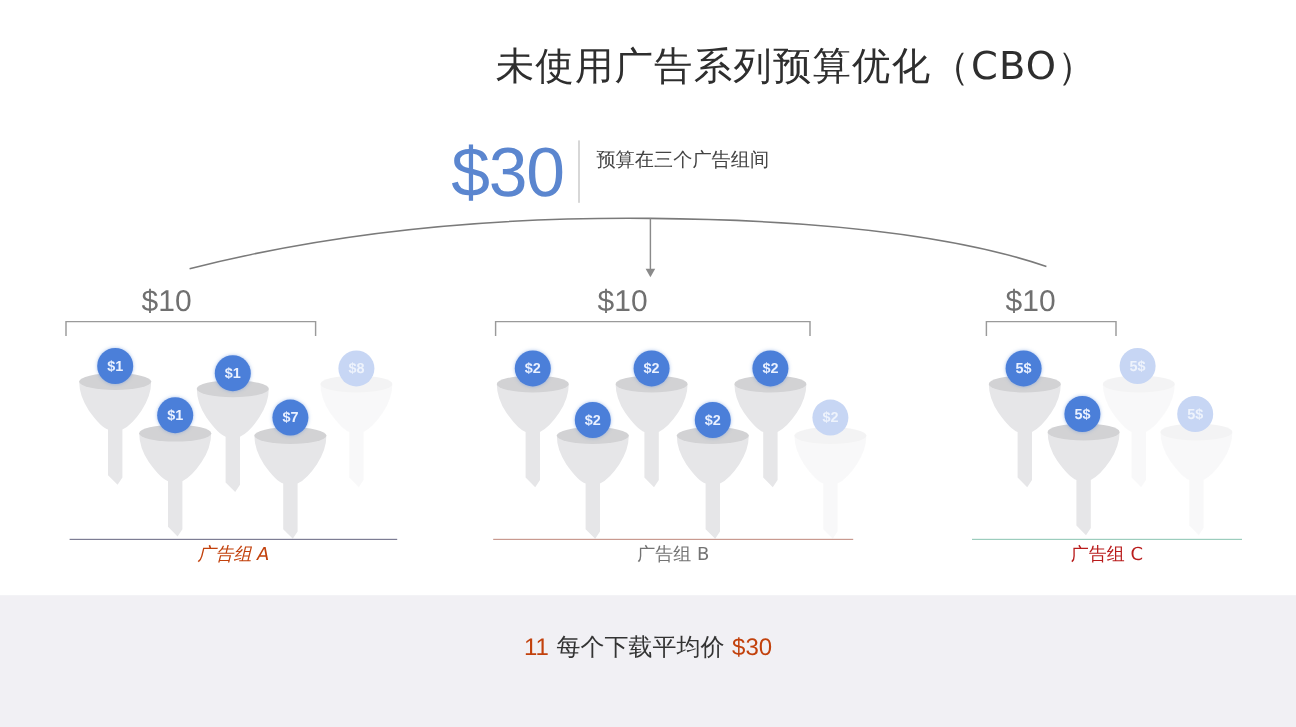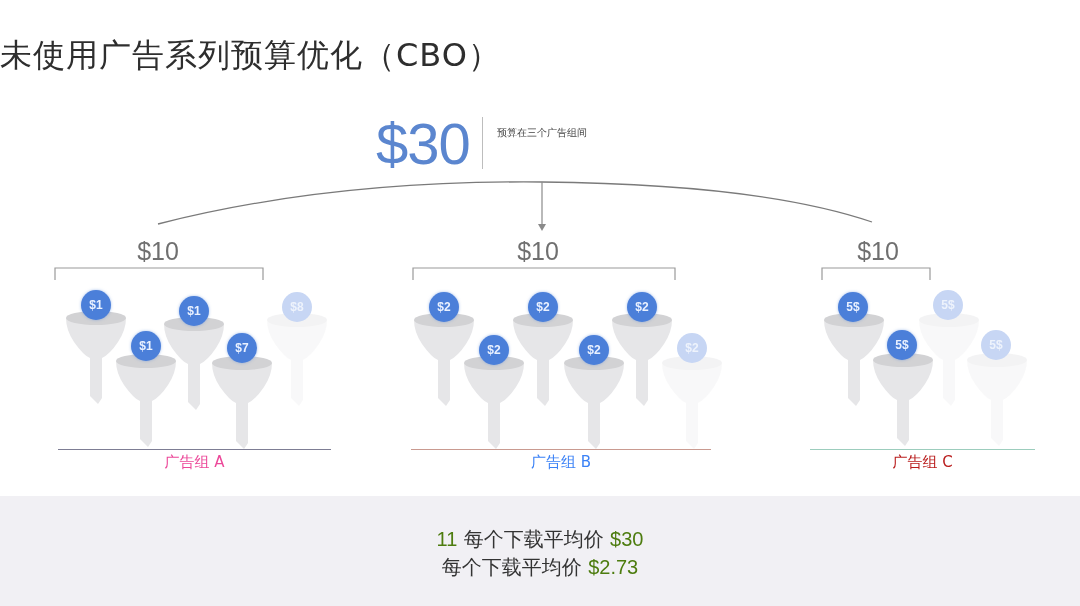--- a/index.html
+++ b/index.html
@@ -1,49 +1,49 @@
 <!DOCTYPE html>
 <html><head>
 <meta charset="utf-8">
 <style>
   * { box-sizing: border-box; margin: 0; padding: 0; }
   html, body { width: 1080px; height: 606px; overflow: hidden; background: #ffffff; }
   body { font-family: "DejaVu Sans", "Liberation Sans", sans-serif; position: relative; color: #333; }
   .title {
-    position: absolute; left: 0; top: 34px; width: 914px; text-align: left;
+    position: absolute; left: 0; top: 34px; width: 914px; text-align: right;
     font-size: 32px; color: #2e2e2e; letter-spacing: 1px;
   }
   .total-amount {
     position: absolute; left: 376px; top: 110px; font-size: 58px; color: #5b86cf;
     font-family: "Liberation Sans", sans-serif; letter-spacing: -1px;
   }
   .total-divider { position: absolute; left: 482px; top: 117px; width: 1px; height: 52px; background: #bdbdbd; }
-  .total-desc { position: absolute; left: 497px; top: 121px; font-size: 10px; line-height: 23px; color: #444; }
+  .total-desc { position: absolute; left: 497px; top: 121px; font-size: 16px; line-height: 23px; color: #444; }
   svg.lines { position: absolute; left: 0; top: 0; }
   .group-amount {
     position: absolute; font-size: 25px; color: #707070; font-family: "Liberation Sans", sans-serif;
-    text-align: center; width: 80px;
+    width: 80px;
   }
   .funnel { position: absolute; width: 64px; height: 110px; }
   .funnel.faded { opacity: 0.25; }
   .coin {
     position: absolute; width: 30px; height: 30px; border-radius: 50%;
     background: #4b7fd9; color: #eaf1ff; font-size: 12px; font-weight: bold;
     display: flex; align-items: center; justify-content: center;
     font-family: "Liberation Sans", sans-serif;
     box-shadow: 0 0 3px rgba(75,127,217,0.5);
   }
   .coin.faded { background: #c7d6f4; color: #eef3fc; box-shadow: none; }
   .group-underline { position: absolute; height: 1px; }
   .group-label { position: absolute; font-size: 15px; text-align: center; }
   .footer {
     position: absolute; left: 0; top: 496px; width: 1080px; height: 110px; background: #f1f0f4;
   }
   .footer-line { position: absolute; left: 0; width: 1080px; text-align: center; font-size: 20px; color: #333; }
-  .footer-line .hl { color: #4d7c0f; font-family: "Liberation Sans", sans-serif; }
+  .footer-line .hl { color: #c2410c; font-family: "Liberation Sans", sans-serif; }
 </style>
 </head>
 <body>
 
 <div class="title">未使用广告系列预算优化（CBO）</div>
 
 <div class="total-amount">$30</div>
 <div class="total-divider"></div>
 <div class="total-desc">
   <div>预算在三个广告组间</div>
@@ -137,28 +137,25 @@
   <svg class="funnel faded" style="left:965px; top:342px;">
       <use href="#funnel-shape"></use>
     </svg>
   <div class="coin" style="left:838px; top:292px;">5$</div>
   <div class="coin" style="left:887px; top:330px;">5$</div>
   <div class="coin faded" style="left:933px; top:290px;">5$</div>
   <div class="coin faded" style="left:981px; top:330px;">5$</div>
 </div>
 
 <div class="group-underline" style="left:58px; top:449px; width:273px; background:#7d7d94;"></div>
-<div class="group-label" style="left:58px; top:453px; width:273px; color:#ec4899;">广告组 A</div>
+<div class="group-label" style="left:58px; top:453px; width:273px; color:#c2410c;font-style:italic;">广告组 A</div>
 
 <div class="group-underline" style="left:411px; top:449px; width:300px; background:#c99a90;"></div>
-<div class="group-label" style="left:411px; top:453px; width:300px; color:#3b82f6;">广告组 B</div>
+<div class="group-label" style="left:411px; top:453px; width:300px; color:#737373;">广告组 B</div>
 
 <div class="group-underline" style="left:810px; top:449px; width:225px; background:#9ccdbd;"></div>
 <div class="group-label" style="left:810px; top:453px; width:225px; color:#b91c1c;">广告组 C</div>
 
 <div class="footer">
   <div class="footer-line" style="top:30px;">
     <span class="hl">11</span><span> 每个下载平均价 </span><span class="hl">$30</span>
   </div>
-  <div class="footer-line" style="top:58px;">
-    <span>每个下载平均价 </span><span class="hl">$2.73</span>
-  </div>
 </div>
 
 </body></html>

